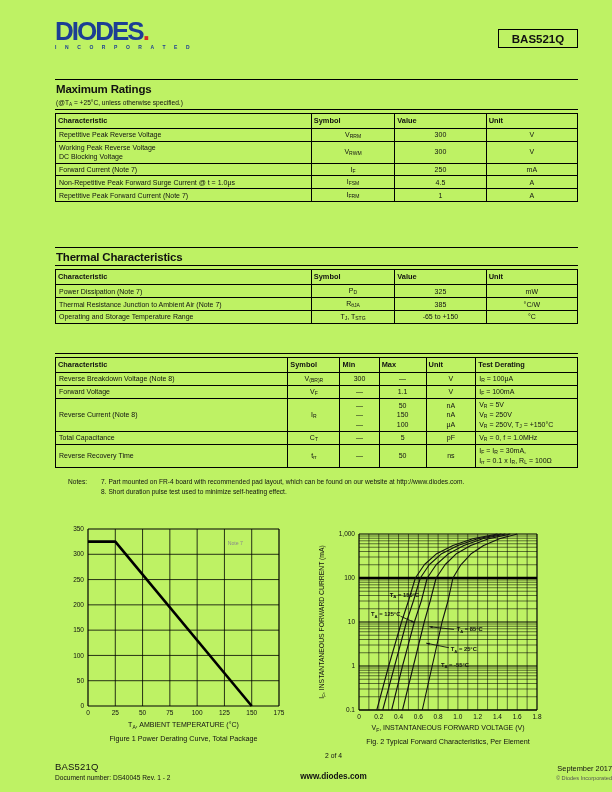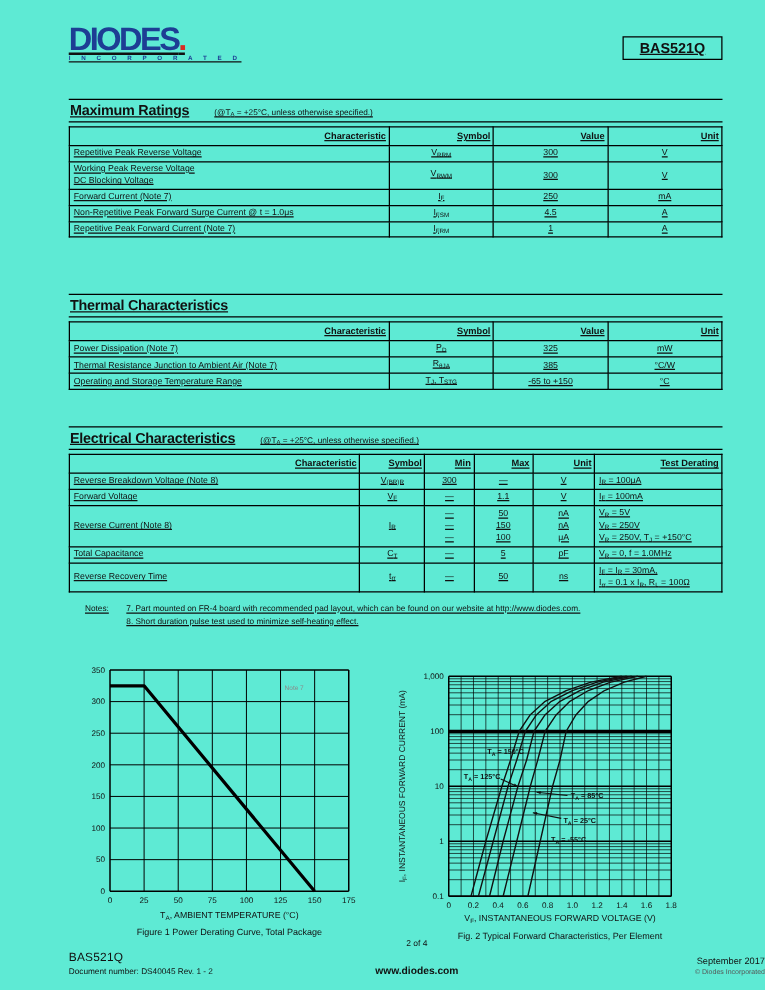--- a/index.html
+++ b/index.html
@@ -1,35 +1,35 @@
 <!DOCTYPE html>
 <html><head>
 <meta charset="utf-8">
 <style>
   :root{ --blue:#1d3e94; --red:#d92b23; }
   html,body{margin:0;padding:0;background:#e8e8e8;}
-  .page{position:relative;width:612px;height:792px;background:#5eead4;margin:0 auto;
+  .page{position:relative;width:612px;height:792px;background:#bef264;margin:0 auto;
         font-family:"Liberation Sans",sans-serif;color:#111;box-sizing:border-box;
-        padding:18px 34px 0 55px;overflow:hidden;text-decoration:underline;}
+        padding:18px 34px 0 55px;overflow:hidden;}
   
   .hdr{display:flex;justify-content:space-between;align-items:flex-start;height:44px;}
   .logo{line-height:1;}
   .logo-word{font-size:26px;font-weight:bold;color:var(--blue);letter-spacing:-2px;}
   .logo-dot{color:var(--red);}
   .logo-sub{font-size:5px;font-weight:bold;color:var(--blue);letter-spacing:3.6px;margin-top:1px;}
   .partbox{border:1.5px solid #000;width:78px;height:17px;display:flex;align-items:center;
            justify-content:center;font-weight:bold;font-size:11.5px;margin-top:11px;}
   
   .sec{border-top:1.6px solid #000;}
-  .sec-h{display:flex;align-items:flex-end;gap:20px;padding:3px 0 2px 1px;border-bottom:1.1px solid #000;}
+  .sec-h{display:flex;align-items:flex-start;gap:4px;padding:3px 0 2px 1px;border-bottom:1.1px solid #000;flex-direction:column;}
   .sec-title{font-size:11.5px;font-weight:bold;letter-spacing:-0.2px;}
   .sec-note{font-size:6.6px;}
   table{width:100%;border-collapse:collapse;margin-top:3px;border:1.8px solid #000;table-layout:fixed;}
   th,td{border:1px solid #000;font-size:7px;padding:1px 3px;line-height:1.34;vertical-align:middle;}
-  th{font-size:7.4px;text-align:right;padding:2px 2px;}
+  th{font-size:7.4px;text-align:left;padding:2px 2px;}
   td.a-l{text-align:left;} td.a-c{text-align:center;}
   sub{font-size:72%;vertical-align:-18%;}
   
   .notes{display:flex;gap:14px;font-size:6.6px;margin:9px 0 0 13px;line-height:1.5;}
   
   .charts{display:flex;margin-top:27px;}
   figure{margin:0;}
   
   .foot{position:absolute;left:0;right:0;bottom:11px;display:flex;align-items:flex-end;}
   .foot-l{margin-left:55px;width:220px;}
@@ -146,24 +146,20 @@
             <td class="a-l">Operating and Storage Temperature Range</td>
             <td class="a-c">T<sub>J</sub>, T<sub>STG</sub></td>
             <td class="a-c">-65 to +150</td>
             <td class="a-c">°C</td>
           </tr>
         </tbody>
       </table>
   </div>
 
   <div class="sec" style="margin-top:29px;">
-    <div class="sec-h">
-      <span class="sec-title">Electrical Characteristics</span>
-      <span class="sec-note">(@T<sub>A</sub> = +25°C, unless otherwise specified.)</span>
-    </div>
     <table>
         <colgroup>
           <col style="width: 44.5%;">
           <col style="width: 10%;">
           <col style="width: 7.5%;">
           <col style="width: 9%;">
           <col style="width: 9.5%;">
           <col style="width: 19.5%;">
         </colgroup>
         <thead>

